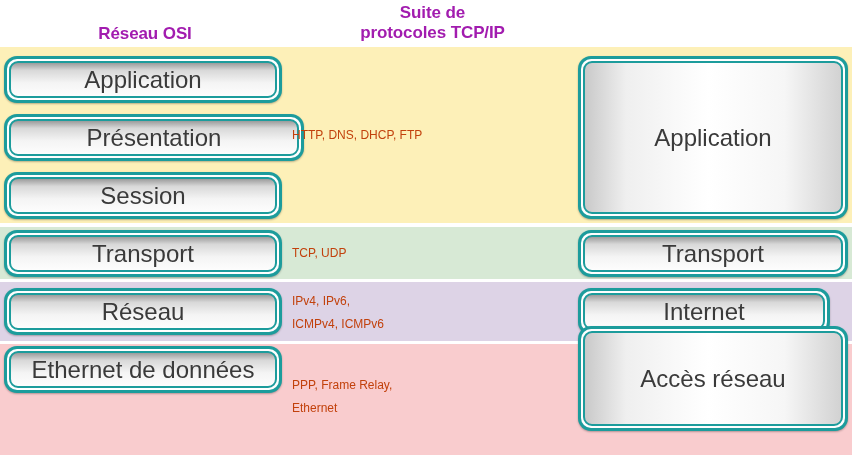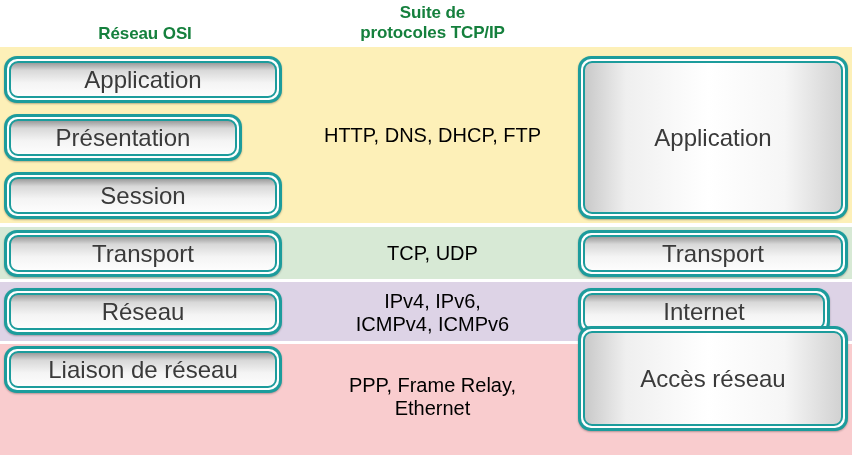--- a/index.html
+++ b/index.html
@@ -18,21 +18,21 @@
     background: #ffffff;
     overflow: hidden;
   }
 
   
   .col-head {
     position: absolute;
     text-align: center;
     font-weight: bold;
     font-size: 17px;
-    color: #15803d;
+    color: #a21caf;
     line-height: 20px;
     letter-spacing: -0.1px;
   }
   #head-osi   { left: 0px;   top: 24px; width: 290px; }
   #head-suite { left: 290px; top: 3px;  width: 285px; }
   #head-tcpip { left: 575px; top: 24px; width: 290px; }
 
   
   .band {
     position: absolute;
@@ -81,41 +81,40 @@
     position: relative;
     font-size: 24px;
     color: #3a3a3a;
     text-align: center;
     line-height: 22px;
     z-index: 2;
   }
 
   
   #osi-application   { left: 4px; top: 56px;  width: 278px; height: 47px; }
-  #osi-presentation  { left: 4px; top: 114px; width: 238px; height: 47px; }
+  #osi-presentation  { left: 4px; top: 114px; width: 300px; height: 47px; }
   #osi-session       { left: 4px; top: 172px; width: 278px; height: 47px; }
   #osi-transport     { left: 4px; top: 230px; width: 278px; height: 47px; }
   #osi-network       { left: 4px; top: 288px; width: 278px; height: 47px; }
   #osi-datalink      { left: 4px; top: 346px; width: 278px; height: 47px; }
   #osi-physical      { left: 4px; top: 404px; width: 278px; height: 47px; }
 
   
   #tcp-application { left: 578px; top: 56px;  width: 270px; height: 163px; }
   #tcp-transport   { left: 578px; top: 230px; width: 270px; height: 47px; }
   #tcp-internet    { left: 578px; top: 288px; width: 252px; height: 47px; }
   #tcp-access      { left: 578px; top: 326px; width: 270px; height: 105px; }
 
   
   .proto {
     position: absolute;
     left: 292px;
     width: 281px;
-    text-align: center;
-    font-size: 20px;
-    color: #000000;
+    font-size: 12px;
+    color: #c2410c;
     line-height: 23px;
     white-space: pre-line;
   }
   #proto-app       { top: 124px; }
   #proto-transport { top: 242px; }
   #proto-internet  { top: 290px; }
   #proto-access    { top: 374px; }
 </style>
 </head>
 <body>
@@ -162,21 +161,21 @@
   <div class="box" id="osi-network">
     <div class="ring">
       <div class="inner">
         <span class="label">Réseau</span>
       </div>
     </div>
   </div>
   <div class="box" id="osi-datalink">
     <div class="ring">
       <div class="inner">
-        <span class="label">Liaison de réseau</span>
+        <span class="label">Ethernet de données</span>
       </div>
     </div>
   </div>
 
   <div class="proto" id="proto-app">HTTP, DNS, DHCP, FTP</div>
   <div class="proto" id="proto-transport">TCP, UDP</div>
   <div class="proto" id="proto-internet">IPv4, IPv6,
 ICMPv4, ICMPv6</div>
   <div class="proto" id="proto-access">PPP, Frame Relay,
 Ethernet</div>

